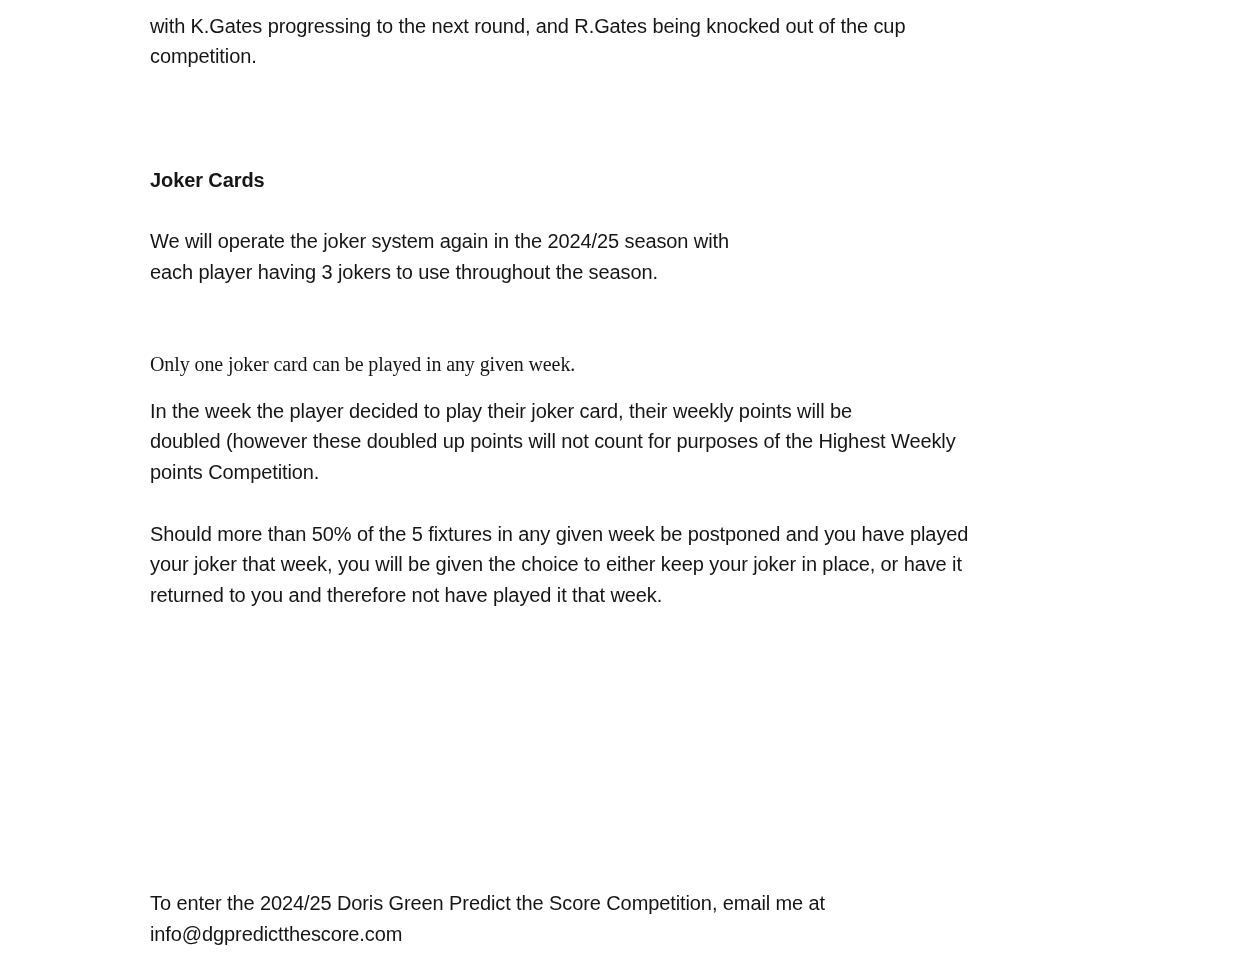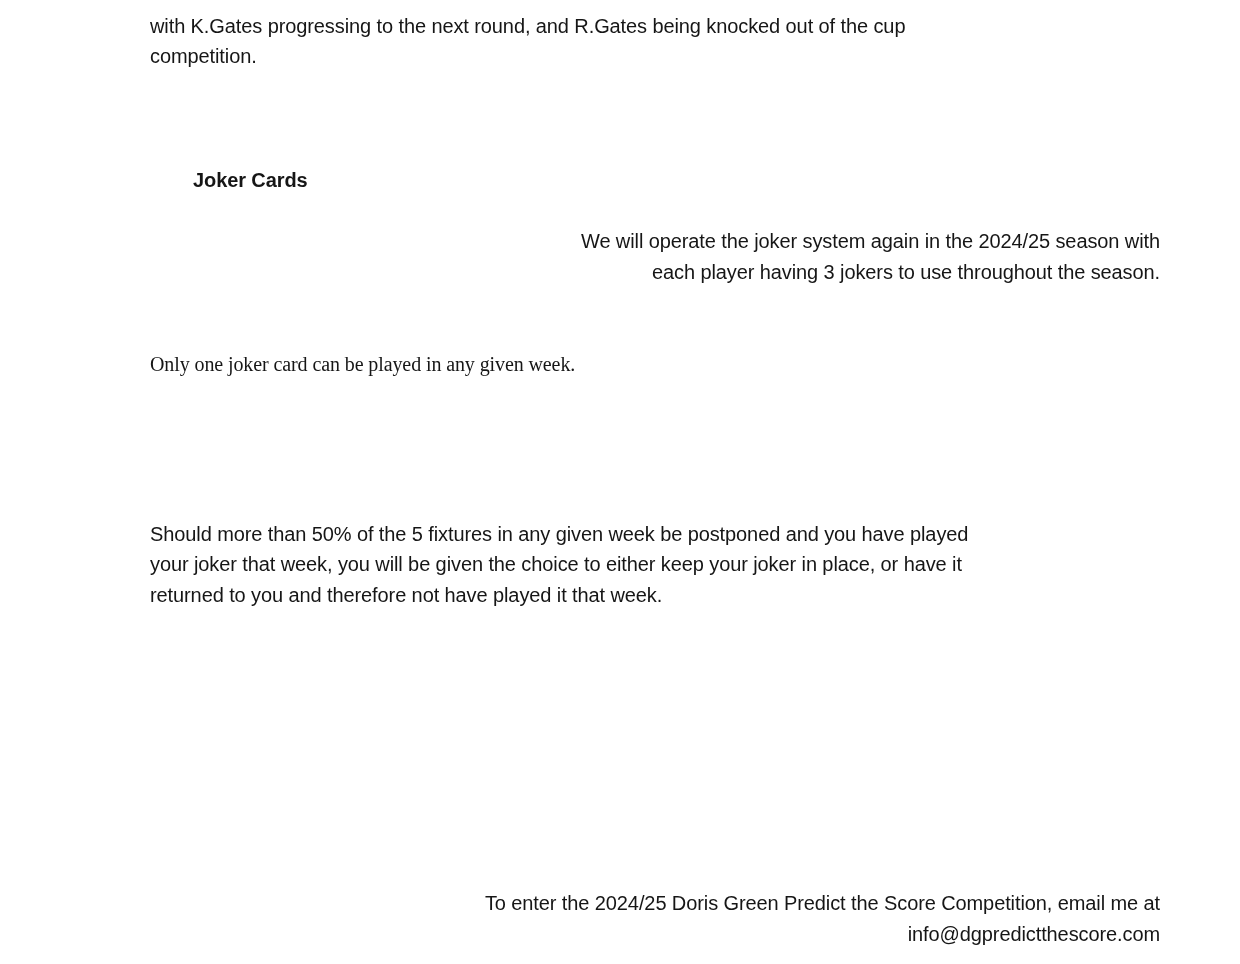--- a/index.html
+++ b/index.html
@@ -22,44 +22,45 @@
     left: 150px;
     width: 1010px;
     font-size: 20px;
     line-height: 30.4px;
     white-space: pre-line;
     letter-spacing: -0.1px;
   }
   .heading {
     font-weight: 700;
     white-space: pre-line;
-    margin-left: 43px;
   }
   .body-lines {
     white-space: pre-line;
-    text-align: right;
   }
 </style>
 </head>
 <body>
 
 <div class="page">
 
   <div class="block" style="top: 11px;">with K.Gates progressing to the next round, and R.Gates being knocked out of the cup
 competition.</div>
 
   <div class="block" style="top: 135px;">
     <div class="heading">Joker Cards</div>
     <div class="body-lines">We will operate the joker system again in the 2024/25 season with
 each player having 3 jokers to use throughout the season.</div>
   </div>
 
 
   <div class="block" style="top: 349px; font-family: Liberation Serif, serif;">Only one joker card can be played in any given week.</div>
 
+  <div class="block" style="top: 396px;">In the week the player decided to play their joker card, their weekly points will be
+doubled (however these doubled up points will not count for purposes of the Highest Weekly
+points Competition.</div>
 
   <div class="block" style="top: 519px;">Should more than 50% of the 5 fixtures in any given week be postponed and you have played
 your joker that week, you will be given the choice to either keep your joker in place, or have it
 returned to you and therefore not have played it that week.</div>
 
 
   <div class="block" style="top: 858px;">
     <div class="body-lines">To enter the 2024/25 Doris Green Predict the Score Competition, email me at
 info@dgpredictthescore.com</div>
   </div>

